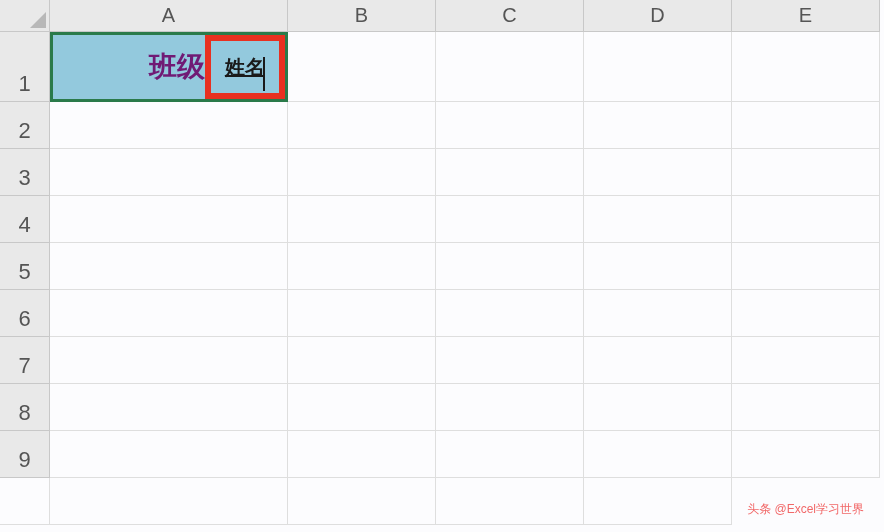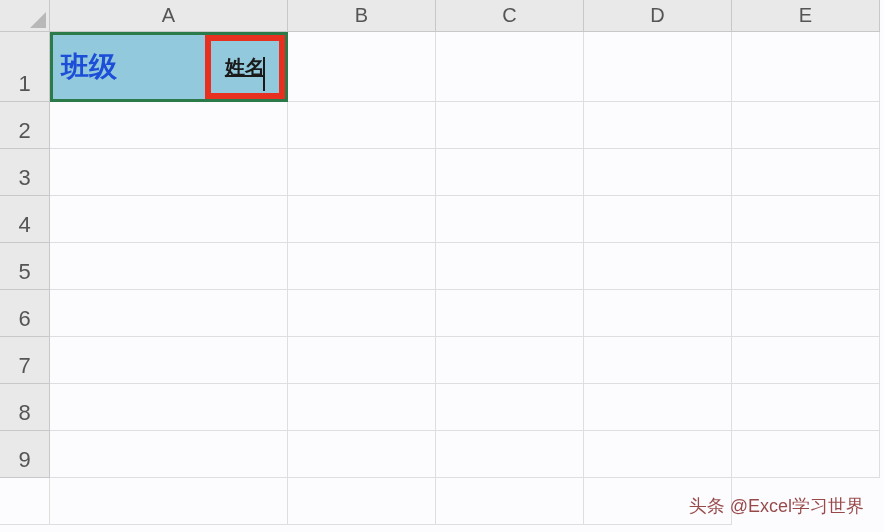--- a/index.html
+++ b/index.html
@@ -58,22 +58,22 @@
       position: relative;
       background: #93c9dd;
       border: 3px solid #2a7a4a;
       display: flex;
       align-items: center;
     }
     .a1-left {
       flex: 1;
       font-size: 28px;
       font-weight: bold;
-      color: #1d4ed8;
-      text-align: left;
+      color: #701a75;
+      text-align: right;
       padding-left: 8px;
     }
     .a1-right-box {
       width: 80px;
       height: 100%;
       border: 6px solid #e83020;
       display: flex;
       align-items: center;
       justify-content: center;
       position: relative;
@@ -90,22 +90,22 @@
       right: 14px;
       top: 16px;
       width: 2px;
       height: 34px;
       background: #1a1a1a;
     }
     .watermark {
       position: absolute;
       right: 20px;
       bottom: 14px;
-      color: #7f1d1d;
-      font-size: 18px;
+      color: #ef4444;
+      font-size: 12px;
       opacity: 0.8;
     }
   </style>
 </head>
 <body>
 
 <div class="grid">
   <div class="corner-cell">
     <svg width="16" height="16">
         <polygon points="16,0 16,16 0,16" fill="#b8b8b8"></polygon>

